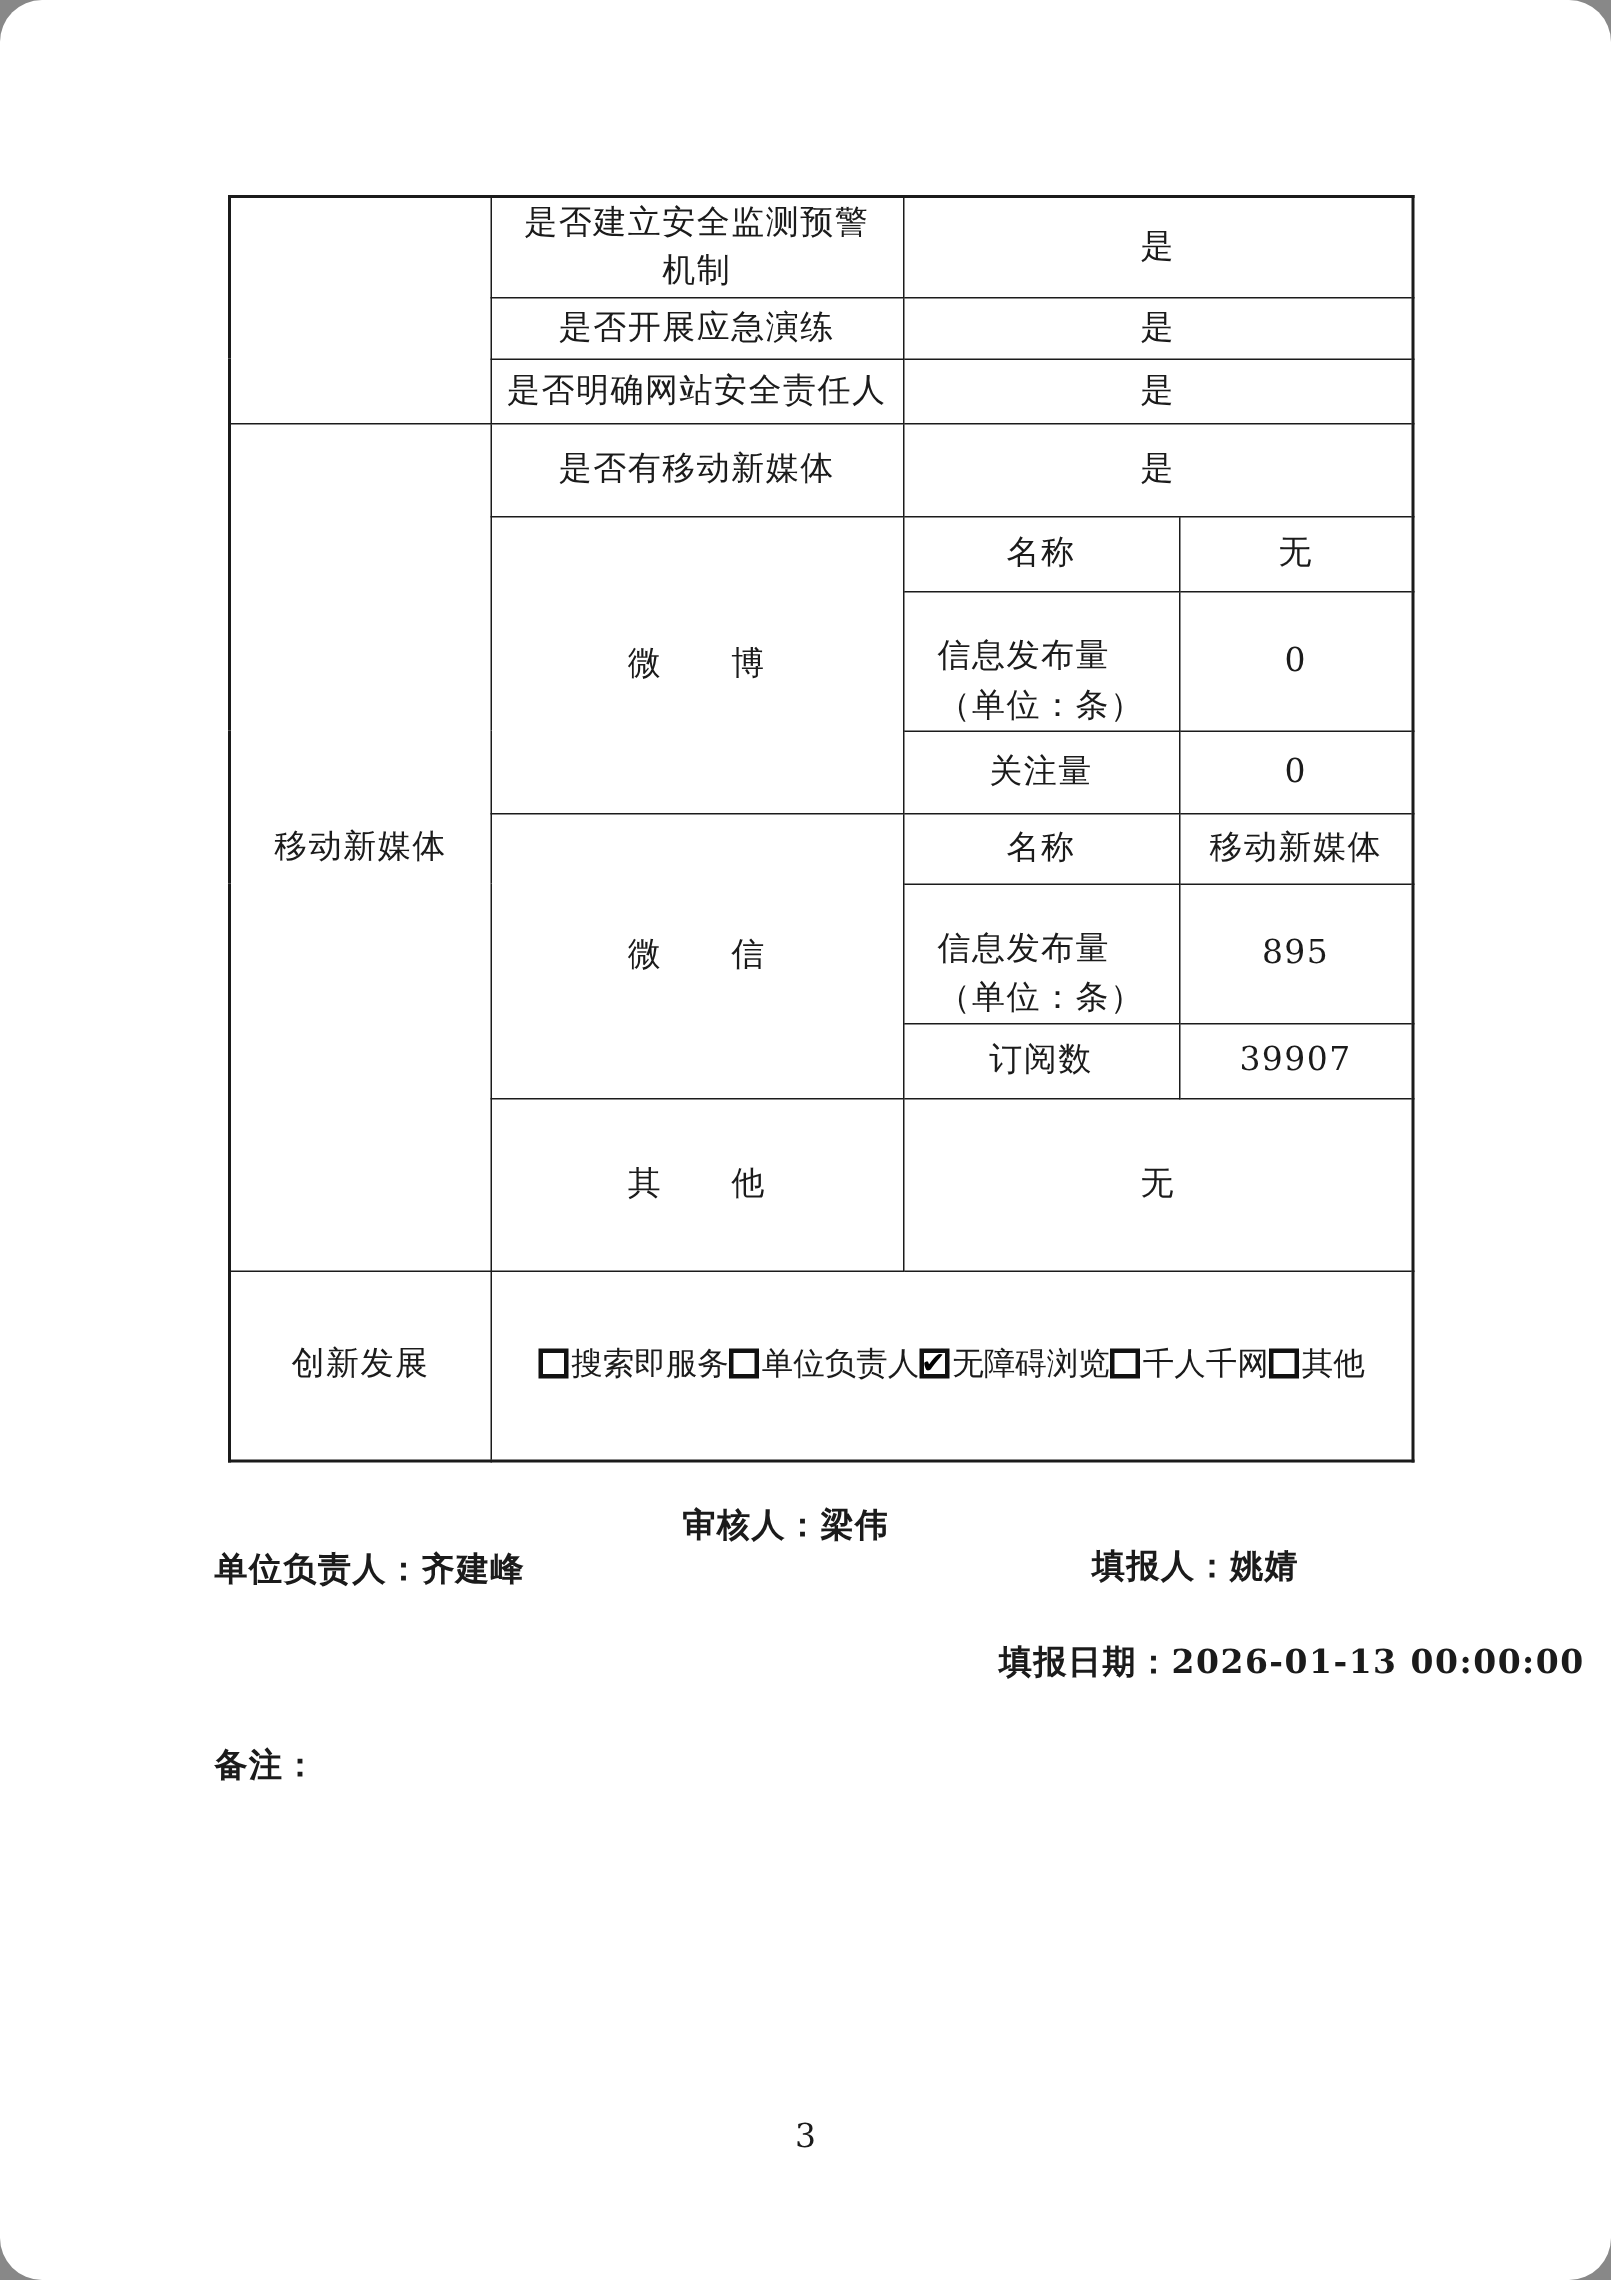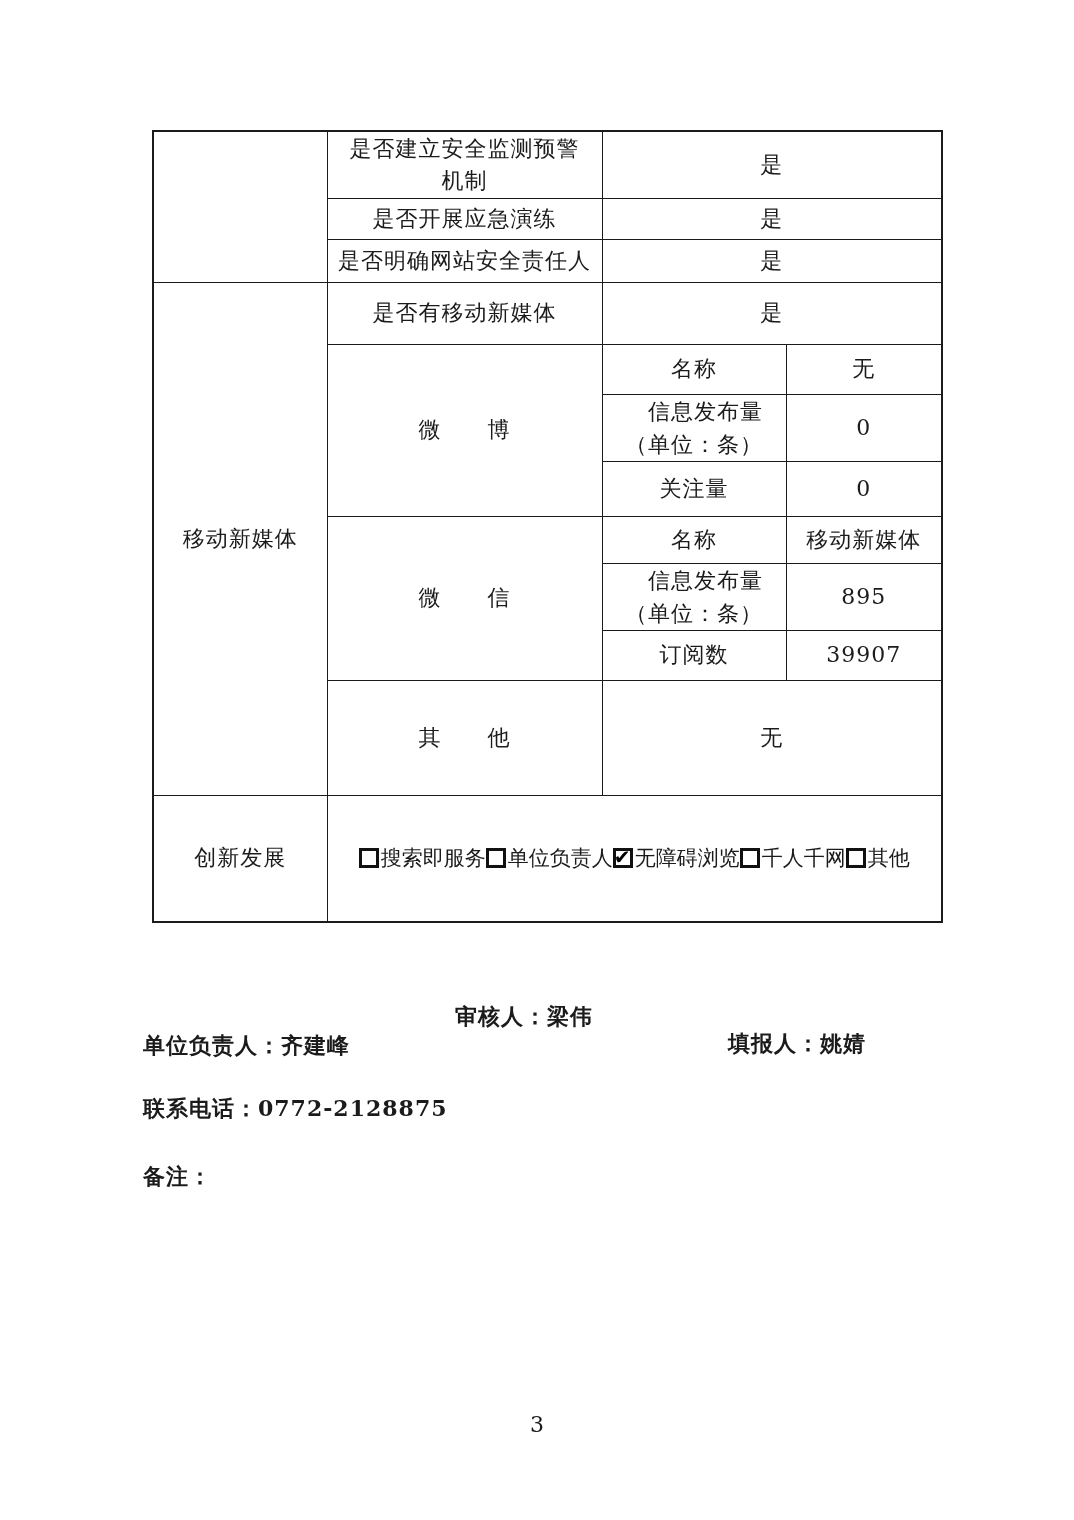--- a/index.html
+++ b/index.html
@@ -1,36 +1,36 @@
 <!DOCTYPE html>
 <html><head>
 <meta charset="utf-8">
 <style>
   html,body{margin:0;padding:0;background:#888;}
   .page{
     position:relative;width:1074px;height:1520px;background:#ffffff;
     margin:0 auto;font-family:"DejaVu Serif","Liberation Serif",serif;
-    color:#1b1b1b;overflow:hidden;
+    color:#1b1b1b;overflow:hidden;border-radius:28px;
   }
   table.report{
     position:absolute;left:152px;top:130px;width:789px;
     border-collapse:collapse;table-layout:fixed;
     border:2px solid #1b1b1b;
   }
   table.report td{
     border:1px solid #1b1b1b;
     text-align:center;vertical-align:middle;
     font-size:22px;letter-spacing:1px;line-height:1.45;
     padding:0 4px;overflow:hidden;
   }
   .r1{height:67px}.r2{height:41px}.r3{height:43px}.r4{height:62px}
   .r5{height:50px}.r6{height:66px}.r7{height:55px}.r8{height:47px}
   .r9{height:67px}.r10{height:50px}.r11{height:115px}.r12{height:127px}
   .twoline{line-height:34px;}
-  .subwrap{display:inline-block;text-align:right;line-height:33px;}
+  .subwrap{display:inline-block;text-align:left;line-height:33px;margin-top:26px;}
   .chk-cell{padding:0 6px;}
   .opt{white-space:nowrap;font-size:21px;letter-spacing:0;}
   .cbx{
     display:inline-block;width:14px;height:14px;border:3px solid #111;
     vertical-align:-3px;position:relative;margin:0 2px 0 0;background:#fff;
   }
   .cbx.checked::after{
     content:"✔";position:absolute;left:-2px;top:-4px;
     font-family:"DejaVu Sans",sans-serif;font-size:20px;line-height:20px;
     font-weight:700;color:#000;
@@ -118,18 +118,18 @@
         <span class="opt"><span class="cbx"></span><span>搜索即服务</span></span><span class="opt"><span class="cbx"></span><span>单位负责人</span></span><span class="opt"><span class="cbx checked"></span><span>无障碍浏览</span></span><span class="opt"><span class="cbx"></span><span>千人千网</span></span><span class="opt"><span class="cbx"></span><span>其他</span></span>
       </td>
     </tr>
   </tbody>
     </table>
 
   <div class="fline" style="left:143px;top:1031px"><span>单位负责人：</span><span>齐建峰</span></div>
   <div class="fline" style="left:455px;top:1002px"><span>审核人：</span><span>梁伟</span></div>
   <div class="fline" style="left:728px;top:1029px"><span>填报人：</span><span>姚婧</span></div>
 
-  <div class="fline" style="left:143px;top:1094px"><span>联系电话：</span><span>0772-2128875</span></div>
+  <div class="fline" style="left:666px;top:1093px"><span>填报日期：</span><span>2026-01-13 00:00:00</span></div>
 
   <div class="fline" style="left:143px;top:1162px"><span>备注：</span></div>
 
   <div class="pagenum">3</div>
 </div>
 
 </body></html>

